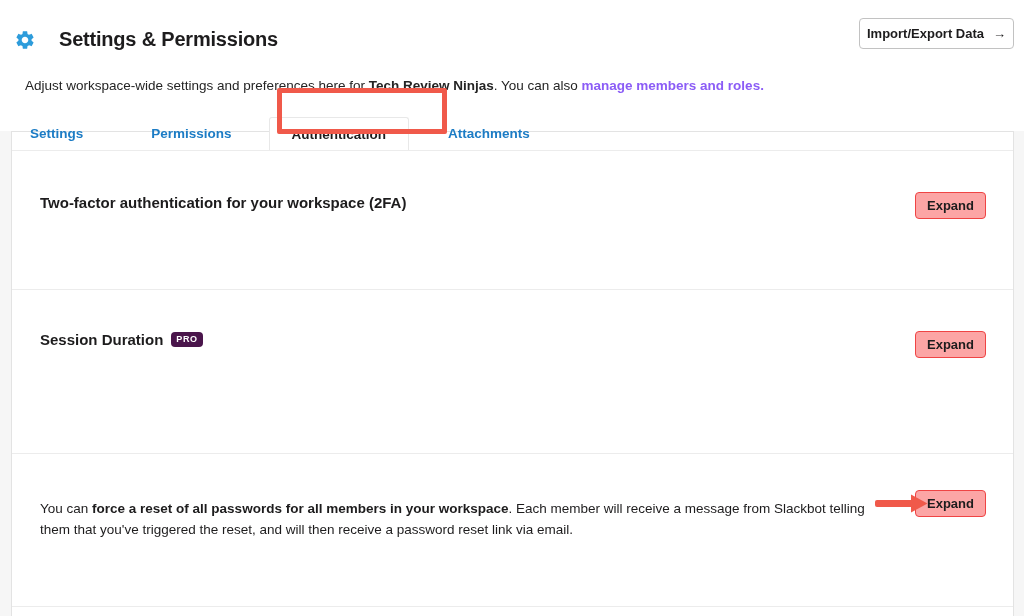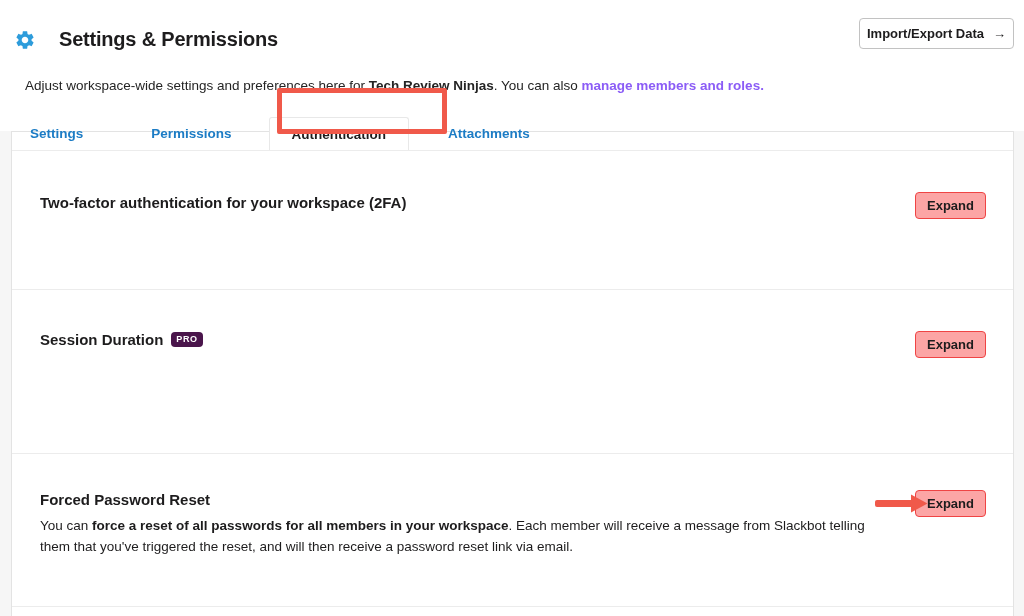--- a/index.html
+++ b/index.html
@@ -127,21 +127,20 @@
 
     <div class="section s2">
       <h2>
         <span>Session Duration</span>
         <span class="badge">PRO</span>
       </h2>
       <button class="expand-btn">Expand</button>
     </div>
 
     <div class="section s3">
-      <h2>Forced Password Reset</h2>
       <p><span>You can </span><span class="bold">force a reset of all passwords for all members in your workspace</span><span>. Each member will receive a message from Slackbot telling them that you've triggered the reset, and will then receive a password reset link via email.</span></p>
       <button class="expand-btn">Expand</button>
     </div>
   </div>
 </div>
 
 <div class="annot-rect"></div>
 <div class="annot-arrow">
   <svg width="53" height="21" viewBox="0 0 53 21">
     <rect x="0" y="7" width="38" height="7" rx="2" fill="#f0594a"></rect>

